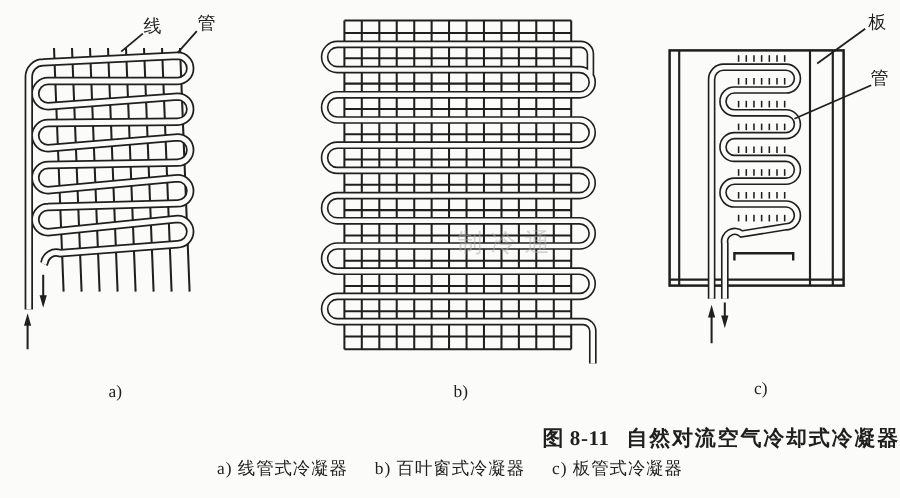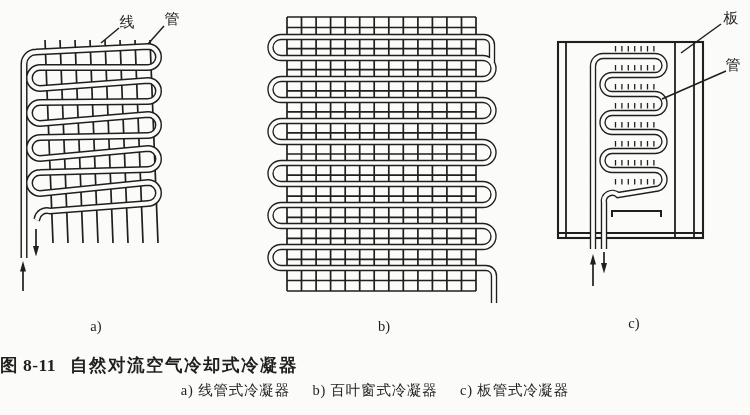--- a/index.html
+++ b/index.html
@@ -23,21 +23,21 @@
   .leader{stroke:var(--ink); stroke-width:1.5;}
   .arrow-line{stroke:var(--ink); stroke-width:1.7;}
   .arrow-head{fill:var(--ink); stroke:none;}
   .bracket{fill:none; stroke:var(--ink); stroke-width:2;}
   .svg-label{fill:var(--ink); font-family:"Liberation Serif","DejaVu Serif",serif;
              font-size:15px; text-anchor:middle;}
   .svg-sublabel{fill:var(--ink); font-family:"Liberation Serif","DejaVu Serif",serif;
              font-size:14.5px; text-anchor:middle;}
   .caption{
     position:absolute; left:0; top:353px; width:750px;
-    text-align:left; color:var(--ink);
+    text-align:right; color:var(--ink);
     font-size:17.5px; font-weight:bold; letter-spacing:1.5px;
   }
   .caption .figno{margin-right:14px; letter-spacing:.5px;}
   .subcaption{
     position:absolute; left:0; top:381px; width:750px;
     text-align:center; color:var(--ink);
     font-size:14.5px; letter-spacing:.8px;
   }
   .subcaption span{margin:0 9px;}
   .watermark{
@@ -255,20 +255,21 @@
 
       <line class="leader" x1="721" y1="24" x2="681" y2="53"></line>
       <line class="leader" x1="726" y1="71" x2="662" y2="99"></line>
       <text class="svg-label" x="731" y="23">板</text>
       <text class="svg-label" x="733" y="70">管</text>
       <text class="svg-sublabel" x="634" y="328">c)</text>
     </g>
   </svg>
 
   <div class="watermark">
+    <div class="wm1">制冷通</div>
   </div>
 
   <div class="caption">
     <span class="figno">图 8-11</span><span>自然对流空气冷却式冷凝器</span>
   </div>
   <div class="subcaption">
     <span>a) 线管式冷凝器</span>
     <span>b) 百叶窗式冷凝器</span>
     <span>c) 板管式冷凝器</span>
   </div>

